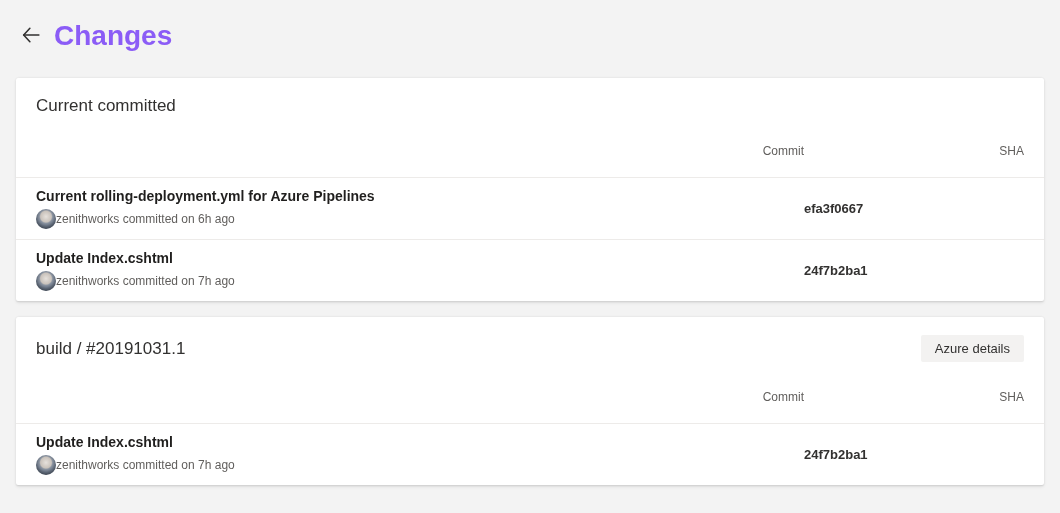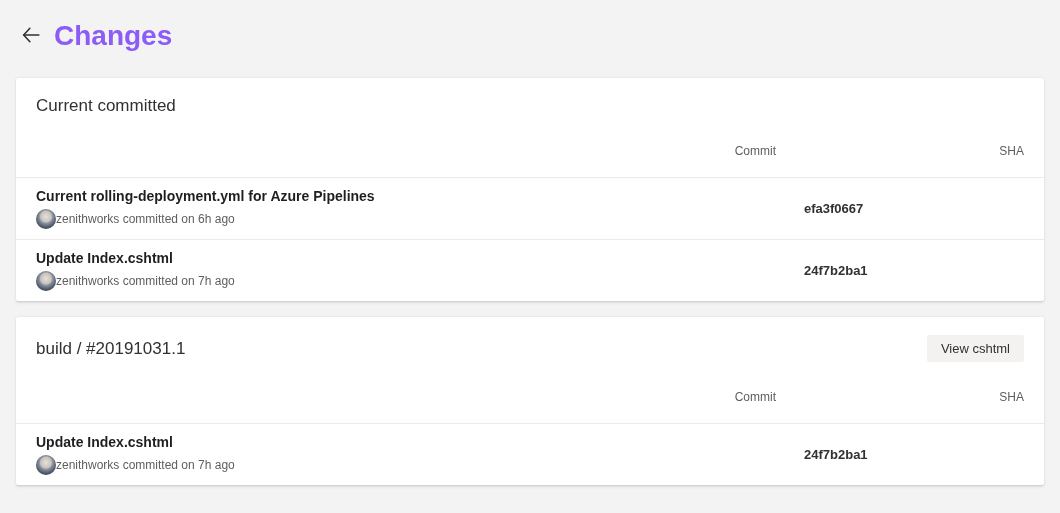--- a/index.html
+++ b/index.html
@@ -71,21 +71,20 @@
     font-size: 12px;
     color: #605e5c;
     border-bottom: 1px solid #edebe9;
     text-align: right;
   }
   .col-commit {
     flex: 1;
   }
   .col-sha {
     width: 220px;
-    margin-left: 28px;
   }
   .commit-row {
     display: flex;
     align-items: center;
     padding: 10px 20px;
     border-bottom: 1px solid #edebe9;
   }
   .commit-row:last-child {
     border-bottom: none;
   }
@@ -167,21 +166,21 @@
       </div>
     </div>
     <div class="commit-sha">24f7b2ba1</div>
   </div>
 </div>
 
 <div class="card">
   <div class="card-header">
     <div class="card-title">build / #20191031.1</div>
     <div class="actions">
-      <button class="btn">View cshtml</button>
+      <button class="btn">Azure details</button>
     </div>
   </div>
   <div class="col-headers">
     <div class="col-commit">Commit</div>
     <div class="col-sha">SHA</div>
   </div>
 
   <div class="commit-row">
     <div class="commit-main">
       <div class="commit-title">Update Index.cshtml</div>

